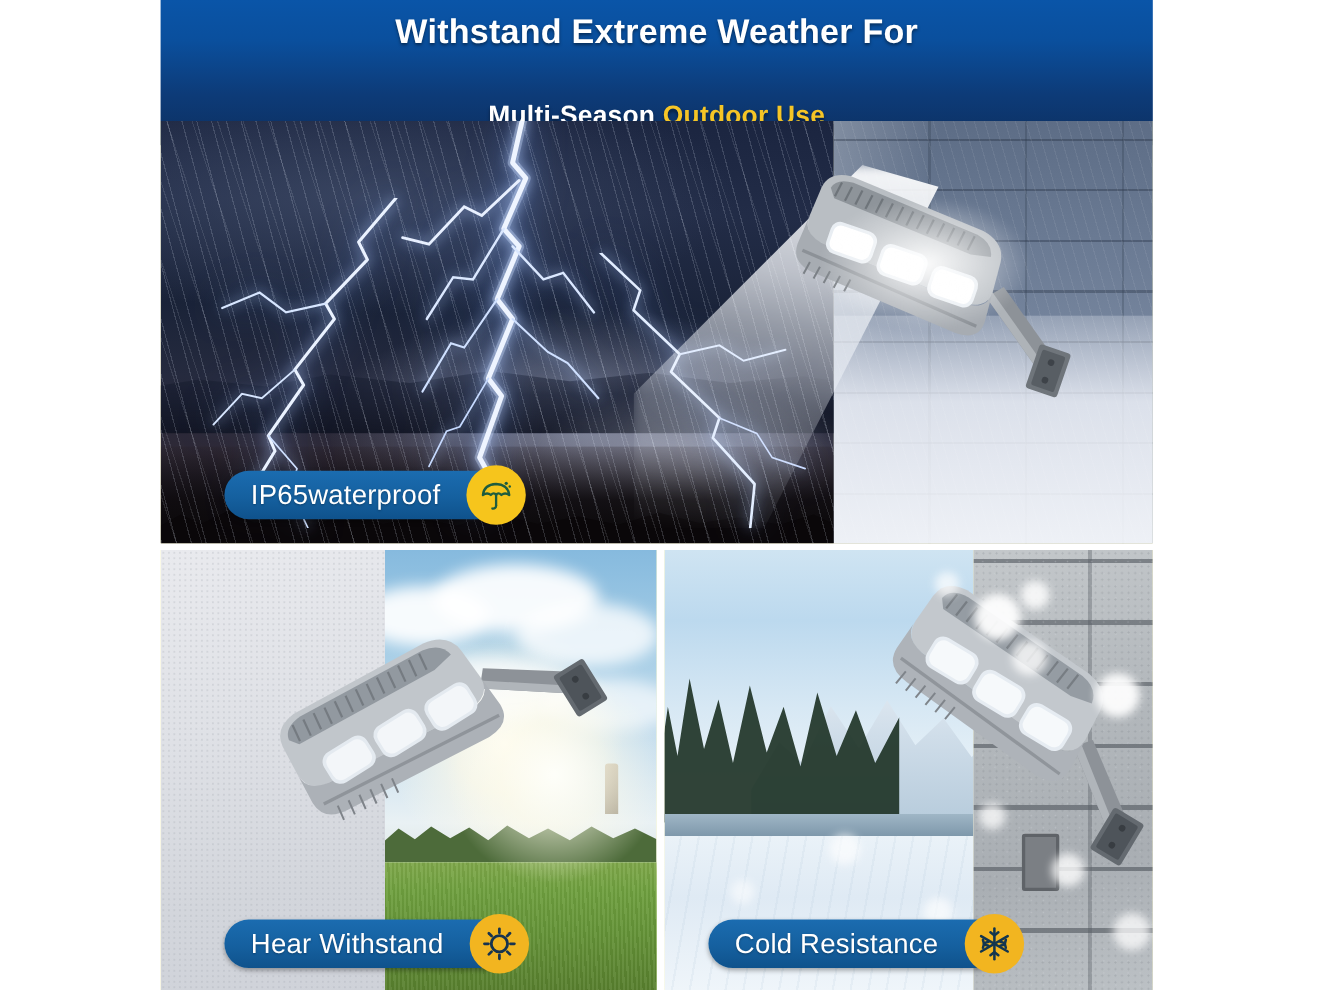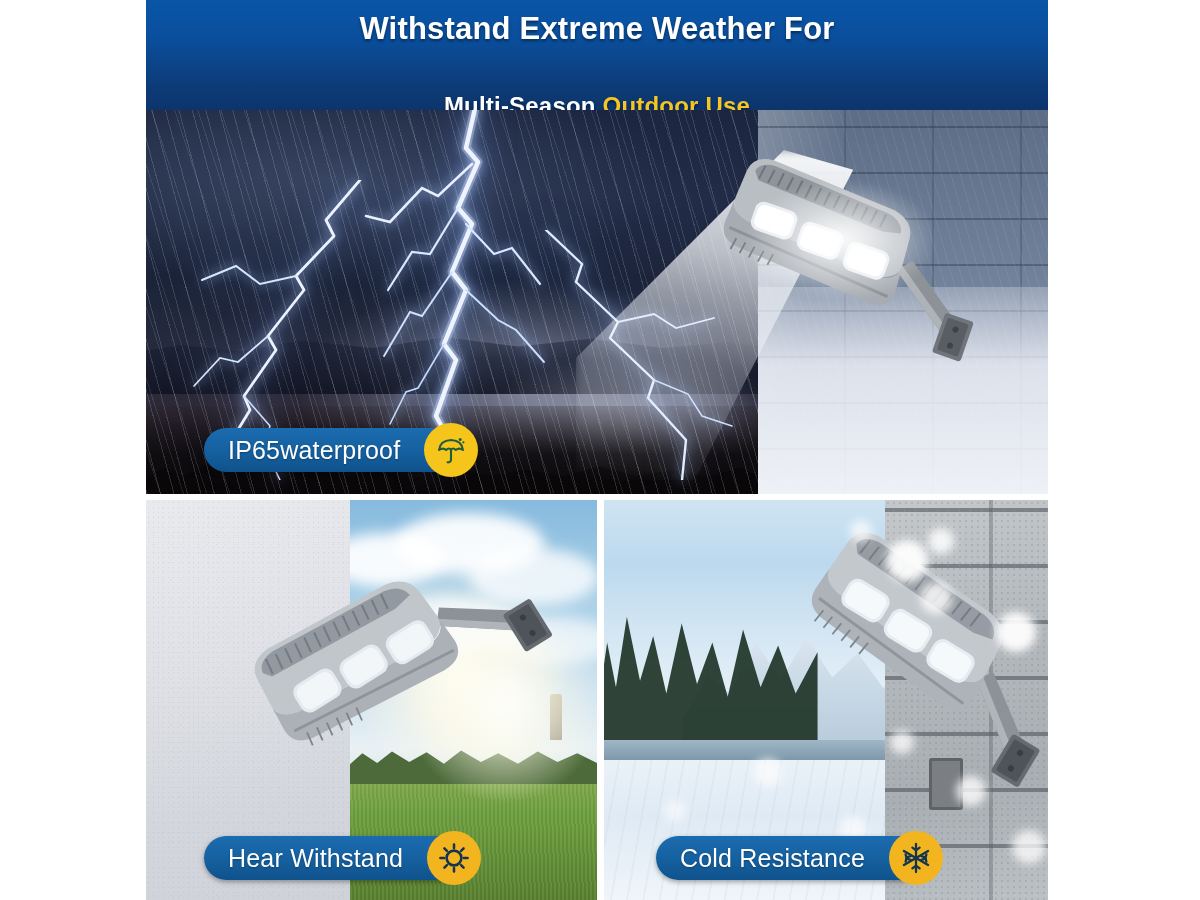--- a/index.html
+++ b/index.html
@@ -505,21 +505,21 @@
         <div class="bokeh" style="left:286px;top:230px;width:24px;height:24px;opacity:.8"></div>
         <div class="bokeh" style="left:352px;top:276px;width:30px;height:30px;opacity:.85"></div>
         <div class="bokeh" style="left:408px;top:330px;width:34px;height:34px;opacity:.8"></div>
         <div class="bokeh" style="left:236px;top:316px;width:26px;height:26px;opacity:.7"></div>
         <div class="bokeh" style="left:150px;top:258px;width:28px;height:28px;opacity:.7"></div>
         <div class="bokeh" style="left:60px;top:300px;width:22px;height:22px;opacity:.6"></div>
         <div class="bokeh" style="left:196px;top:352px;width:20px;height:20px;opacity:.6"></div>
       </div>
     </div>
 
-    <div class="badge" style="left:52px;bottom:20px;">
+    <div class="badge" style="left:40px;bottom:20px;">
       <span class="txt">Cold Resistance</span>
       <span class="ico amber">
         <svg width="34" height="34" viewBox="0 0 34 34" fill="none">
           <g stroke="#13364f" stroke-width="2.3" stroke-linecap="round">
             <path d="M17 3 L17 31"></path>
             <path d="M4.9 10 L29.1 24"></path>
             <path d="M4.9 24 L29.1 10"></path>
             <path d="M13.4 6.6 L17 9.4 L20.6 6.6"></path>
             <path d="M13.4 27.4 L17 24.6 L20.6 27.4"></path>
             <path d="M6.6 13.4 L7.7 17.6 L11.6 18.8"></path>

